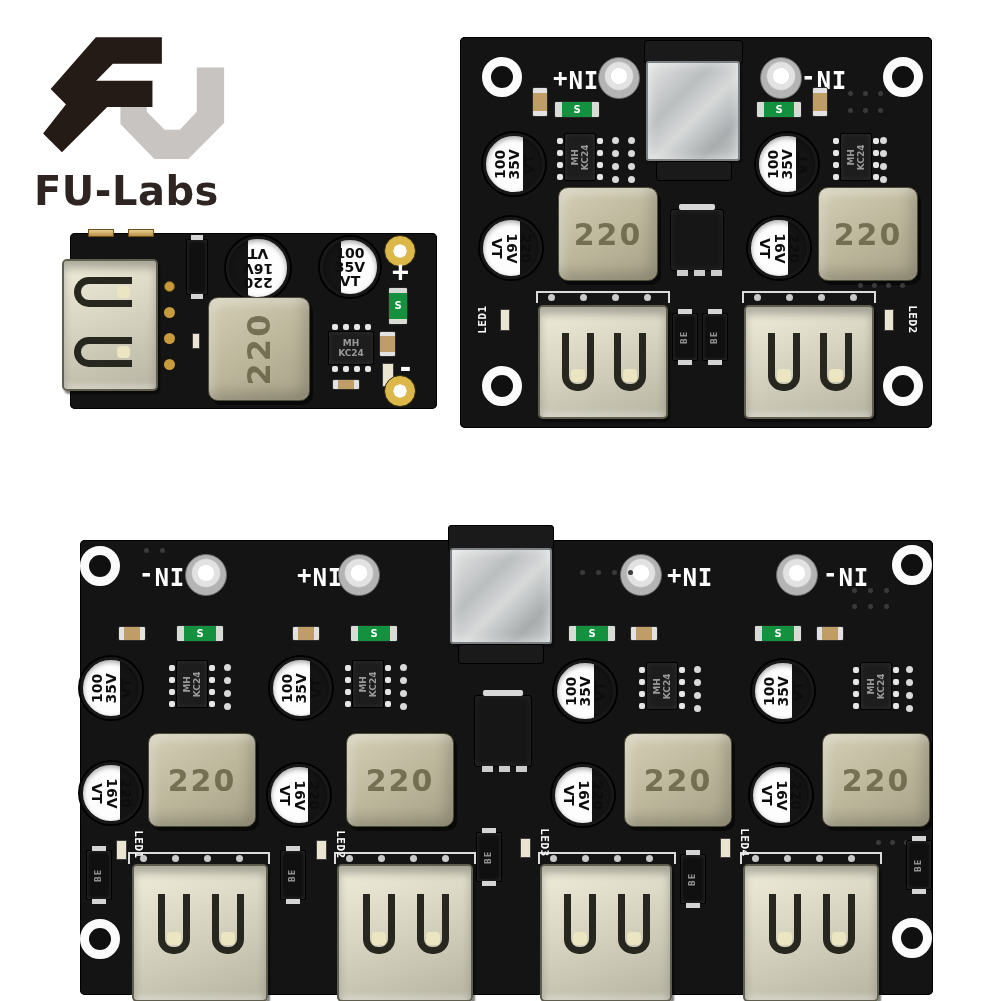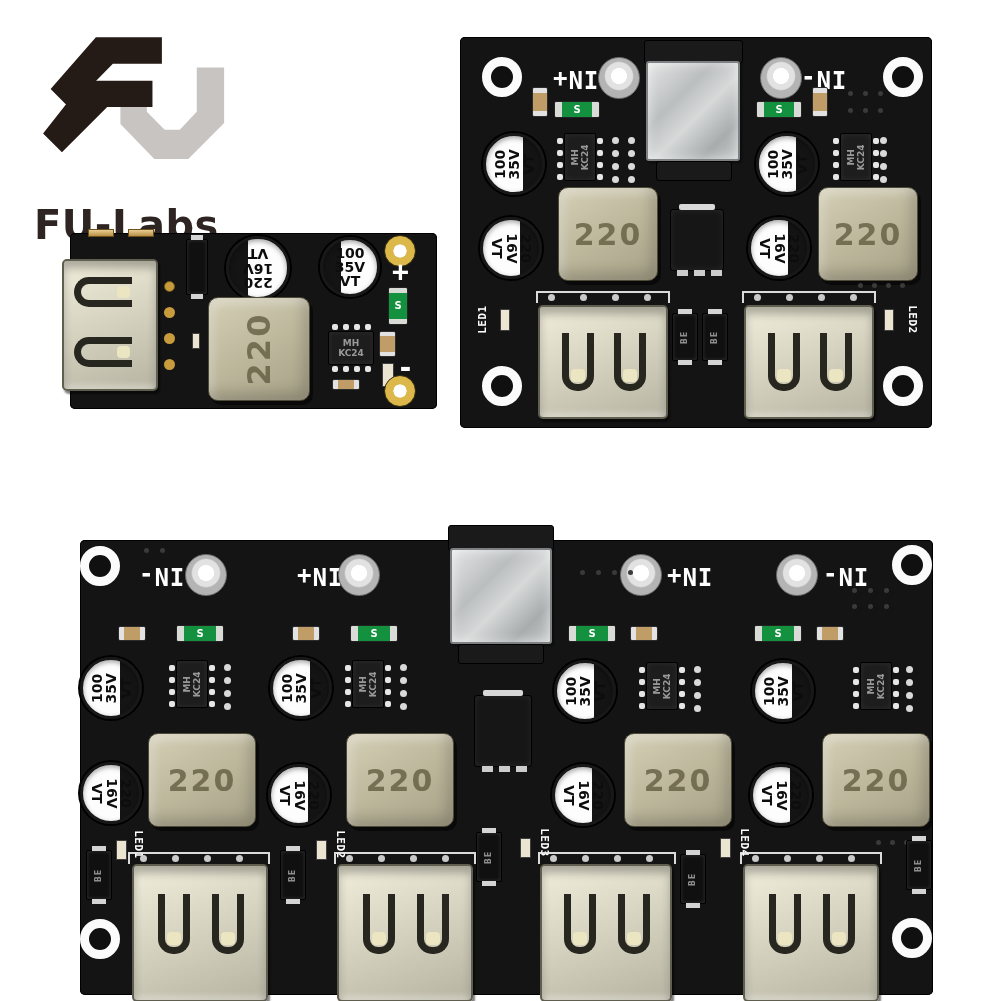--- a/index.html
+++ b/index.html
@@ -82,21 +82,21 @@
       box-shadow:32px 0 0 #d9d9d9,64px 0 0 #d9d9d9,96px 0 0 #d9d9d9;}
   .pincol{position:absolute;width:7px;height:7px;border-radius:50%;background:#d9d9d9;
       box-shadow:0 13px 0 #d9d9d9,0 26px 0 #d9d9d9,0 39px 0 #d9d9d9;}
   .goldcol{position:absolute;width:11px;height:11px;border-radius:50%;background:#c89b3c;border:1px solid #6e5417;
       box-shadow:0 26px 0 #c89b3c,0 52px 0 #c89b3c,0 78px 0 #c89b3c;}
   .bit{position:absolute;background:#eae4d1;border:1px solid #3f3f3f;border-radius:1px;}
   .dd{position:absolute;width:5px;height:5px;border-radius:50%;background:#3a3a3a;}
   .tab{position:absolute;background:linear-gradient(180deg,#e8cf92,#b98f45);border:1px solid #6b4f1d;}
 
   
-  .logo-text{position:absolute;font-weight:bold;color:#2e2522;font-size:40px;letter-spacing:.5px;margin-top:34px;}
+  .logo-text{position:absolute;font-weight:bold;color:#2e2522;font-size:40px;letter-spacing:.5px;}
 </style>
 </head>
 <body>
 
 <div class="canvas">
 
   <svg class="abs" style="left:28px;top:20px;width:198px;height:142px;" viewBox="0 0 210 150">
     <path d="M72,18 L142,18 L142,46 L90,46 L44,93 L24,73 Z" fill="#241a16"></path>
     <path d="M60,64 L132,64 L132,92 L84,92 L36,140 L16,120 Z" fill="#241a16"></path>
     <path d="M98,92 L98,110 L134,147 L170,147 L208,109 L208,50 L179,50 L179,97 L161,116 L145,116 L126,97 L126,92 Z" fill="#c8c4c2"></path>

